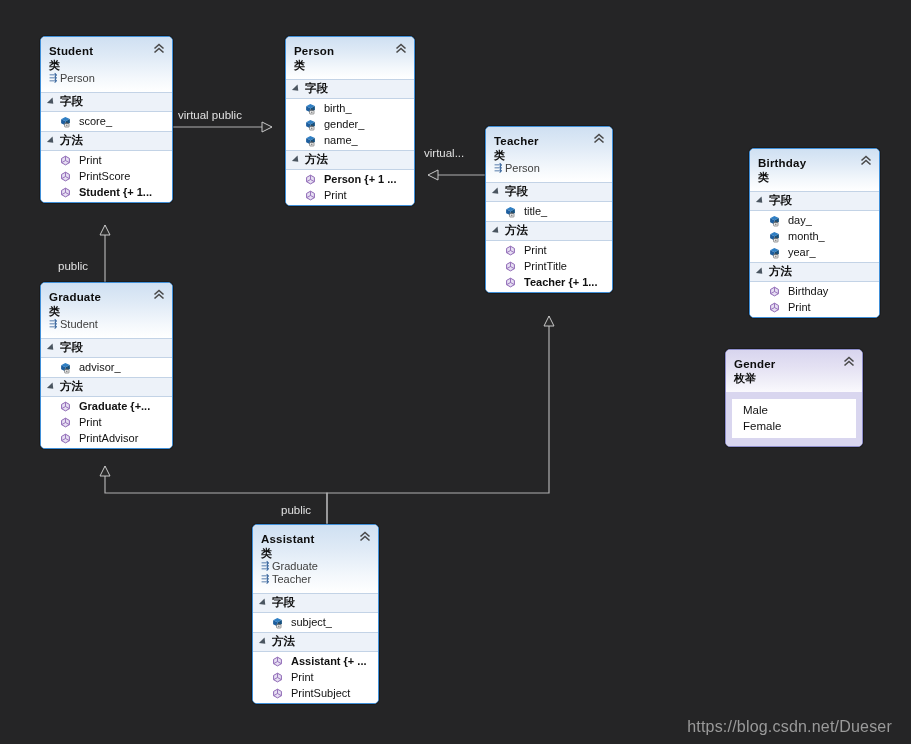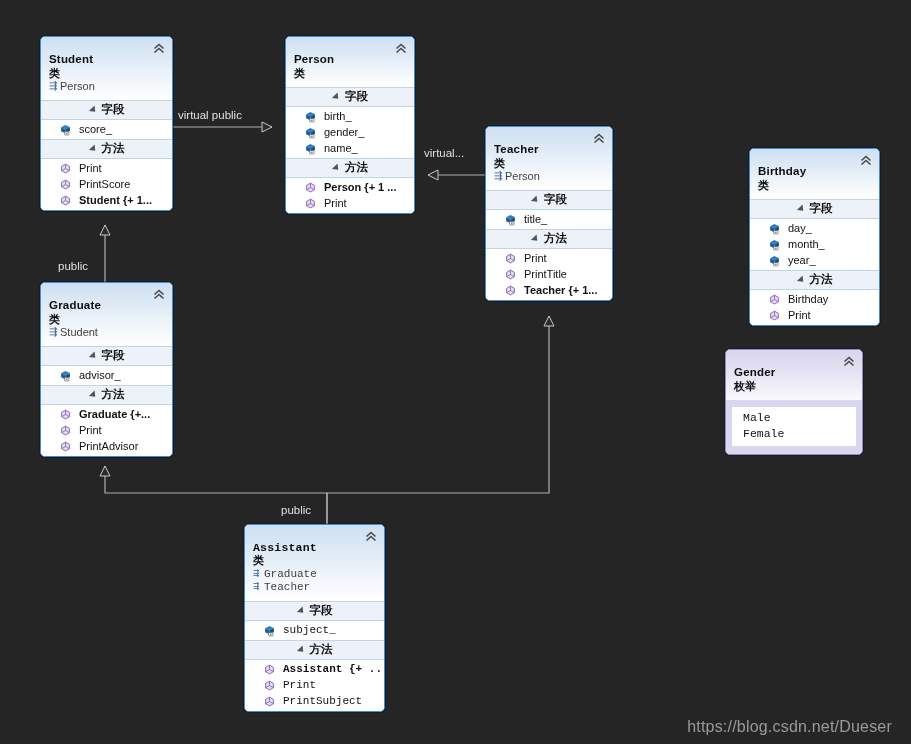--- a/index.html
+++ b/index.html
@@ -34,21 +34,21 @@
     border: 1px solid #3f8fd8;
     border-radius: 5px;
     box-sizing: border-box;
     background: #ffffff;
     overflow: hidden;
     box-shadow: 0 0 0 1px rgba(0,0,0,0.25);
   }
   .node-head {
     position: relative;
     background: linear-gradient(to bottom, #cfe0f2 0%, #dfeaf6 35%, #f4f8fc 75%, #ffffff 100%);
-    padding: 16px 8px 7px 8px;
+    padding: 8px 8px 7px 8px;
   }
   .node-title {
     font-size: 11.5px;
     font-weight: bold;
     color: #0d0d0d;
     line-height: 13px;
     letter-spacing: .2px;
   }
   .node-kind {
     font-size: 11px;
@@ -81,21 +81,20 @@
 
   
   .section {
     background: #edf2f9;
     border-top: 1px solid #c3d3e6;
     border-bottom: 1px solid #c3d3e6;
     padding: 2px 6px 3px 8px;
     display: flex;
     align-items: center;
     gap: 6px;
-    justify-content: center;
   }
   .section-tri {
     width: 0; height: 0;
     border-left: 5px solid #4a5560;
     border-top: 4px solid transparent;
     border-bottom: 4px solid transparent;
     transform: rotate(45deg) translateY(0px);
     flex: none;
   }
   .section-label {
@@ -131,21 +130,20 @@
     background: linear-gradient(to bottom, #d8d5ee 0%, #e4e1f3 40%, #f2f1f9 80%, #faf9fd 100%);
   }
   .enum-body {
     background: #d9d6ef;
     padding: 7px 6px 8px 6px;
   }
   .enum-list {
     background: #ffffff;
     border: 1px solid #ffffff;
     padding: 2px 0 3px 0;
-    font-family: Liberation Mono, monospace;
   }
   .enum-item {
     font-size: 11.5px;
     color: #111111;
     line-height: 16px;
     padding-left: 10px;
     white-space: nowrap;
   }
 
   
@@ -470,21 +468,21 @@
             <span class="icon">
               <svg width="13" height="13" viewBox="0 0 13 13">
                 <path d="M6.5 2.2 L10.4 4.4 L10.4 8.7 L6.5 10.9 L2.6 8.7 L2.6 4.4 Z" fill="#e6def2" stroke="#8e68b5" stroke-width="1"></path>
                 <path d="M6.5 2.2 L6.5 6.5 M6.5 6.5 L2.6 8.7 M6.5 6.5 L10.4 8.7" stroke="#8e68b5" stroke-width="0.9" fill="none"></path>
               </svg>
             </span>
             <span class="label">PrintAdvisor</span>
           </div>
         </div>
       </div>
-      <div class="node" style="left:244px; top:524px; width:141px;font-family:Liberation Mono, monospace;">
+      <div class="node" style="left:252px; top:524px; width:127px;">
         <div class="node-head">
           <span class="chevron">
             <svg width="14" height="14" viewBox="0 0 14 14">
               <path d="M2.5 6.5 L7 2.5 L11.5 6.5" fill="none" stroke="#4a4a4a" stroke-width="1.6"></path>
               <path d="M2.5 10.5 L7 6.5 L11.5 10.5" fill="none" stroke="#4a4a4a" stroke-width="1.6"></path>
             </svg>
           </span>
           <div class="node-title">Assistant</div>
           <div class="node-kind">类</div>
           <div class="node-base"><span class="base-arrow">⇶</span>Graduate</div>

